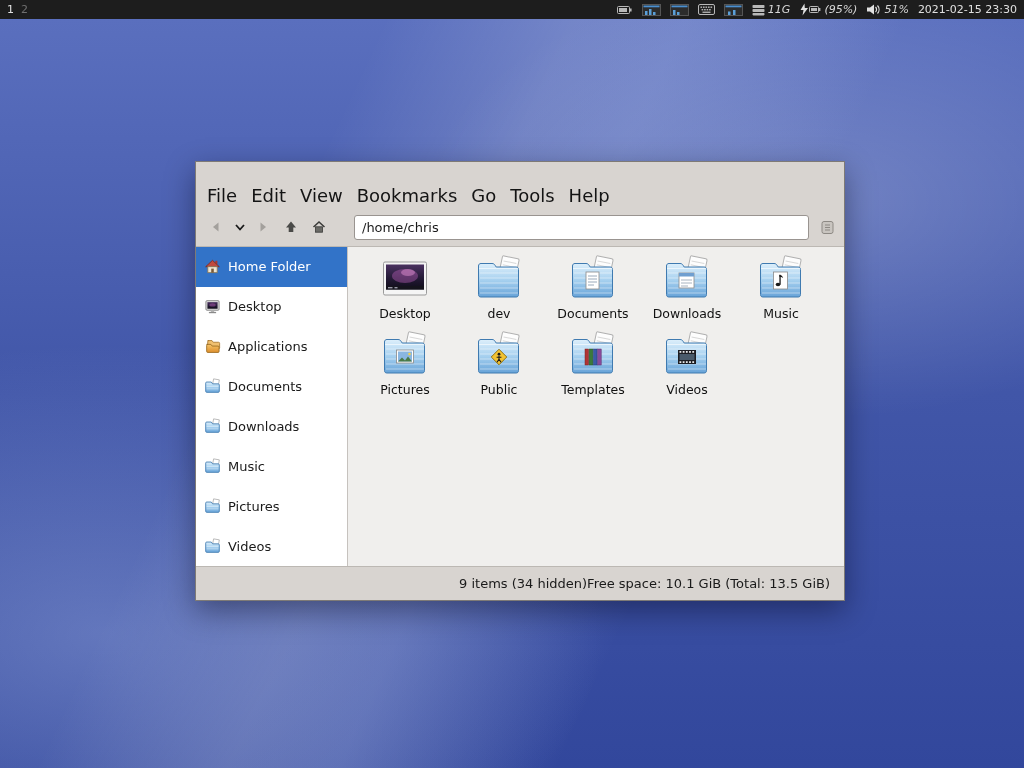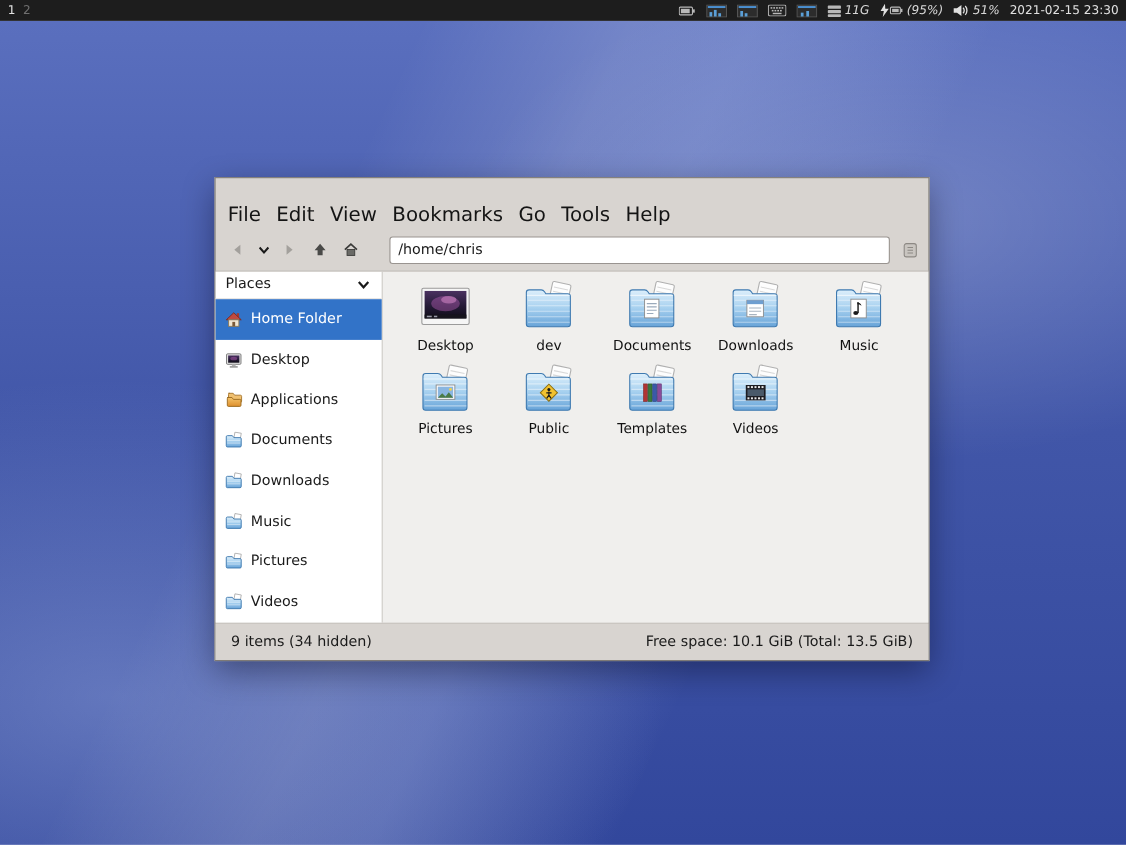--- a/index.html
+++ b/index.html
@@ -62,21 +62,21 @@
   .side-item.selected { background:#3273c8; color:#ffffff; }
 
   .main { flex:1; background:#f0efed; padding:8px 0 0 10px; display:flex;
     flex-wrap:wrap; align-content:flex-start; }
   .file { width:94px; height:74px; display:flex; flex-direction:column;
     align-items:center; margin-bottom:2px; cursor:default; }
   .ficon { width:50px; height:48px; flex:none; }
   .flabel { font-size:12.5px; color:#111; margin-top:3px; white-space:nowrap; }
 
   .statusbar { height:33px; flex:none; display:flex; align-items:center;
-    justify-content:space-between; padding:0 14px; font-size:13px; color:#1a1a1a;
+    justify-content:flex-end; padding:0 14px; font-size:13px; color:#1a1a1a;
     background:#d8d4d0; }
 </style>
 </head>
 <body>
 
 <svg width="0" height="0" style="position:absolute" aria-hidden="true">
   <defs>
     <linearGradient id="gFolder" x1="0" y1="0" x2="0" y2="1">
       <stop offset="0" stop-color="#ddeffb"></stop>
       <stop offset="0.5" stop-color="#a6d0ef"></stop>
@@ -277,26 +277,20 @@
             <line x1="4" y1="7.5" x2="9" y2="7.5"></line>
             <line x1="4" y1="10" x2="9" y2="10"></line>
           </g>
       </svg>
     </span>
   </div>
 
   <div class="wbody">
 
     <div class="sidebar">
-      <div class="side-header">
-        <span>Places</span>
-        <svg width="13" height="13" viewBox="0 0 12 12">
-          <path d="M2 4 L6 8.5 L10 4" fill="none" stroke="#1a1a1a" stroke-width="1.8"></path>
-        </svg>
-      </div>
 
       <div class="side-item selected">
         <svg class="sicon" viewBox="0 0 16 16">
             <use href="#sym-house16"></use>
           </svg>
         <span>Home Folder</span>
       </div>
       <div class="side-item">
         <svg class="sicon" viewBox="0 0 16 16">
             <use href="#sym-monitor16"></use>

